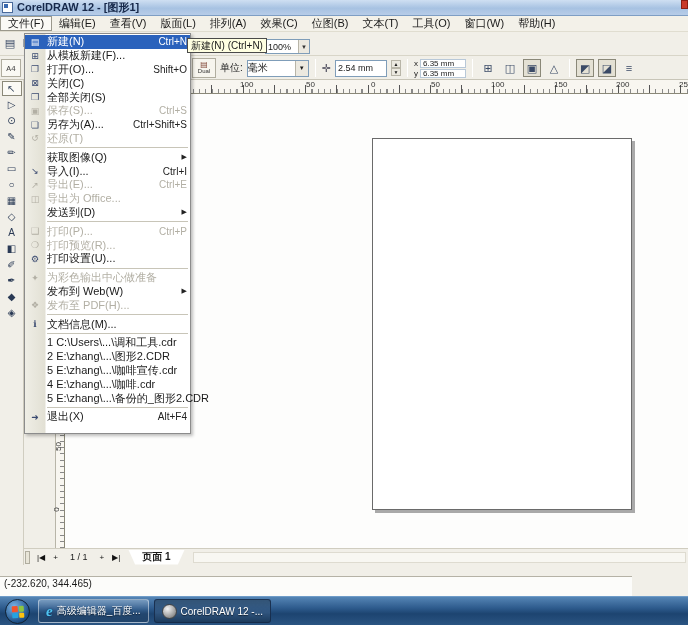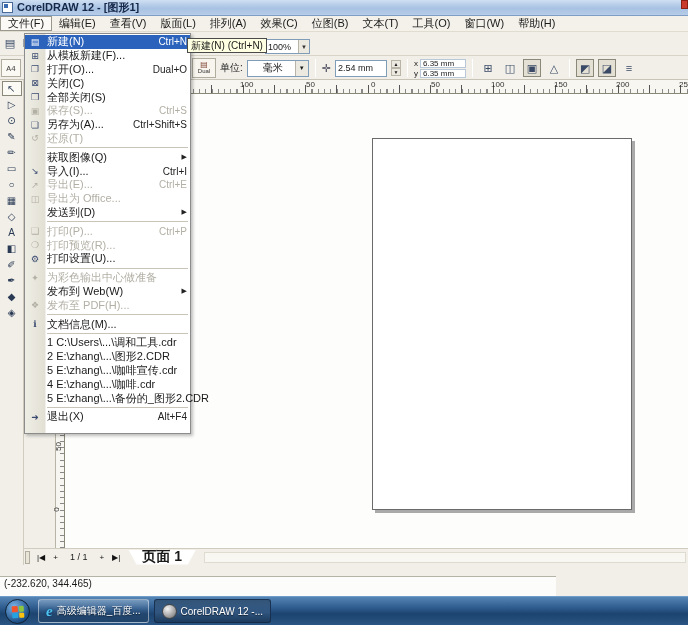--- a/index.html
+++ b/index.html
@@ -37,21 +37,21 @@
   .zoom-combo .val { flex:1; padding-left:2px; }
   .zoom-combo .arrow { width:11px; height:100%; background:#ece9e0; border-left:1px solid #b8b5a8;
     font-size:6px; display:flex; align-items:center; justify-content:center; color:#333; }
 
   .prop-row { position:absolute; left:192px; top:2px; height:20px; display:flex; align-items:center; gap:4px; }
   .dual-btn { width:24px; height:20px; border:1px solid #b0ad9f; background:#f7f5ee; display:flex; flex-direction:column;
     align-items:center; justify-content:center; font-size:6px; color:#333; line-height:6px; }
   .dual-btn .pic { font-size:8px; color:#7a3b2a; }
   .lbl { font-size:10px; color:#222; }
   .combo { width:62px; height:17px; background:#fff; border:1px solid #7f9db9; display:flex; align-items:center; font-size:10px; }
-  .combo .val { flex:1; padding-left:15px; }
+  .combo .val { flex:1; padding-left:0; }
   .combo .arrow { width:13px; height:100%; background:#ece9e0; border-left:1px solid #b8b5a8; font-size:6px;
     display:flex; align-items:center; justify-content:center; }
   .vsep { width:1px; height:18px; background:#c8c5b8; border-right:1px solid #fff; margin:0 2px; }
   .nudge-glyph { font-size:11px; color:#445; }
   .field { height:17px; background:#fff; border:1px solid #7f9db9; font-size:9px; display:flex; align-items:center; padding:0 2px; }
   .spin { display:flex; flex-direction:column; width:10px; }
   .spin span { height:8px; font-size:5px; background:#ece9e0; border:1px solid #b8b5a8; display:flex; align-items:center; justify-content:center; }
   .dup { display:flex; flex-direction:column; gap:1px; }
   .dup .row { display:flex; align-items:center; gap:2px; font-size:8px; }
   .dup .row .fld { width:46px; height:9px; font-size:8px; border:1px solid #b8c8d8; background:#fff; padding-left:2px; line-height:8px; }
@@ -98,27 +98,27 @@
   .mi.dis .mil, .mi.dis .mis, .mi.dis .mic { color:#b2afa4; }
   .msep { height:1px; background:#c8c5b8; margin:2px 2px 2px 22px; flex:none; }
 
   
   .pagebar { position:absolute; left:24px; top:548px; width:664px; height:17px; background:#f1efe8;
     border-top:1px solid #d0cdc0; display:flex; align-items:center; }
   .grip { width:5px; height:13px; border:1px solid #b0ad9f; background:#e8e5d8; margin:0 3px 0 1px; }
   .nav { font-size:8px; padding:0 4px; color:#111; }
   .pg-ind { font-size:9px; padding:0 8px; }
   .ptab { height:15px; padding:0 14px; background:#fff; clip-path:polygon(0 0,100% 0,88% 100%,12% 100%);
-    font-size:14px; font-weight:bold; display:flex; align-items:center; margin-left:4px;
+    font-size:10px; font-weight:bold; display:flex; align-items:center; margin-left:4px;
     filter:drop-shadow(0 1px 0 #8a8878); }
   .hscroll { flex:1; height:11px; margin:0 2px 0 8px; background:#f8f7f2; border:1px solid #dedbd0; }
 
   
   .statusbar { position:absolute; left:0; top:565px; width:688px; height:31px; background:#f1efe8; }
-  .status-inner { position:absolute; left:0; top:11px; width:556px; height:20px; background:#fcfcfa;
+  .status-inner { position:absolute; left:0; top:11px; width:632px; height:20px; background:#fcfcfa;
     border-top:1px solid #b5b2a6; font-size:10px; padding:1px 0 0 4px; }
 
   
   .taskbar { position:absolute; left:0; top:596px; width:688px; height:29px;
     background:linear-gradient(#5585b5 0,#2d5a8c 40%,#1d4470 60%,#2a5482); border-top:1px solid #6f9cc8;
     display:flex; align-items:center; }
   .orb { width:25px; height:25px; border-radius:50%; margin:0 8px 0 5px; position:relative;
     background:radial-gradient(circle at 35% 30%, #7ab4e8, #1d4f86 70%, #0c2c52); border:1px solid #123; }
   .orb .flag { position:absolute; left:6px; top:6px; width:12px; height:12px; transform:rotate(-4deg);
     display:grid; grid-template-columns:1fr 1fr; grid-template-rows:1fr 1fr; gap:1px; }
@@ -265,21 +265,21 @@
       <span class="mil">新建(N)</span>
       <span class="mis">Ctrl+N</span>
     </div>
     <div class="mi">
       <span class="mic">⊞</span>
       <span class="mil">从模板新建(F)...</span>
     </div>
     <div class="mi">
       <span class="mic">❐</span>
       <span class="mil">打开(O)...</span>
-      <span class="mis">Dual+O</span>
+      <span class="mis">Shift+O</span>
     </div>
     <div class="mi">
       <span class="mic">⊠</span>
       <span class="mil">关闭(C)</span>
     </div>
     <div class="mi">
       <span class="mic">❒</span>
       <span class="mil">全部关闭(S)</span>
     </div>
     <div class="mi dis">

